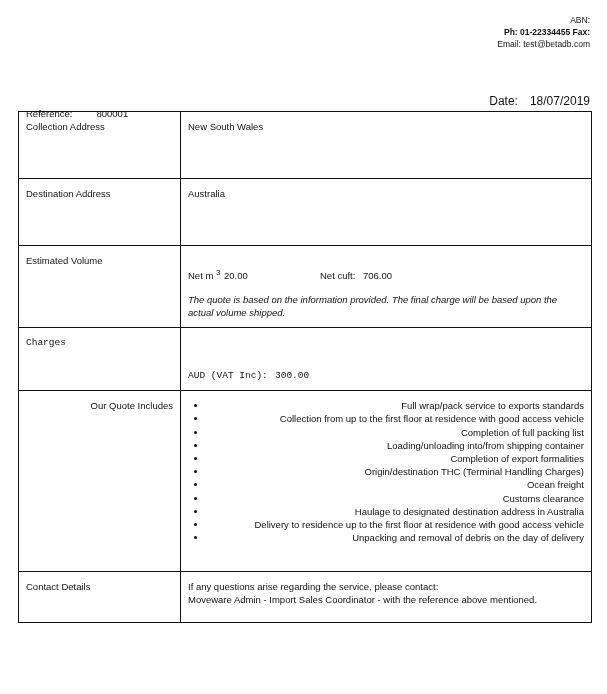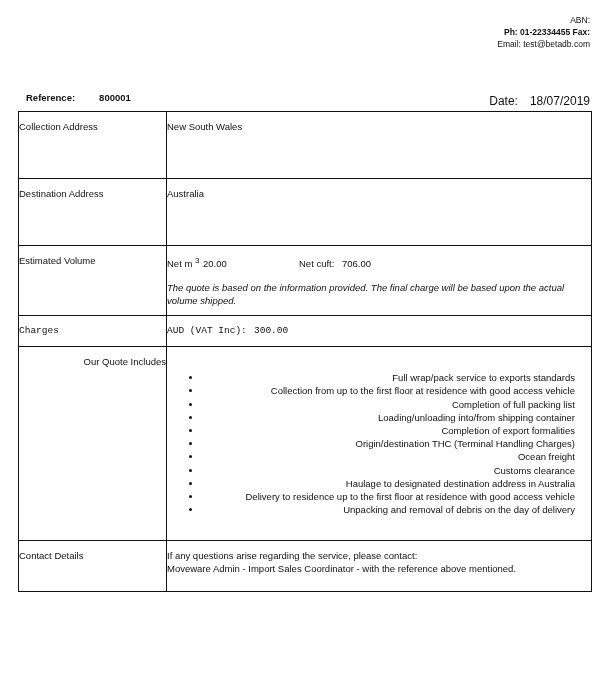--- a/index.html
+++ b/index.html
@@ -6,51 +6,51 @@
   body {
     width: 607px; height: 694px; position: relative; overflow: hidden;
     font-family: "Liberation Sans", sans-serif; color: #111; font-size: 9.5px;
   }
   .company {
     position: absolute; right: 17px; top: 14px; text-align: right; line-height: 12px; font-size: 8.5px;
   }
   .company .name { font-weight: bold; }
   .company .ph { font-weight: bold; }
   .ref {
-    position: absolute; left: 26px; top: 92px; font-weight: bold; font-size: 9.5px;
+    position: absolute; left: 26px; top: 108px; font-weight: normal; font-size: 9.5px;
   }
   .ref .val { margin-left: 24px; }
   .date {
     position: absolute; right: 17px; top: 94px; font-size: 12px;
   }
   .date .val { margin-left: 12px; }
   table.quote {
     position: absolute; left: 18px; top: 111px; width: 574px;
     border-collapse: collapse; table-layout: fixed;
   }
   table.quote td {
-    border: 1.3px solid #111; vertical-align: top; padding: 8px 0; font-size: 9.5px; line-height: 13px;
+    border: 1.3px solid #111; vertical-align: top; padding: 8px 7px; font-size: 9.5px; line-height: 13px;
   }
   td.lbl { width: 147px; }
   .r1 td { height: 50px; }
   .r2 td { height: 50px; }
   .r3 td { height: 50px; }
   .r4 td { height: 24px; }
   .r5 td { height: 14px; font-family: Liberation Mono, monospace; }
   .r6 td { height: 42px; }
   .r7 td { height: 164px; text-align: right; }
   .r8 td { height: 34px; }
   .vol span { display: inline-block; }
-  .vol .k1 { width: 36px; }
+  .vol .k1 { width: 36px; margin-top: 12px; }
   .vol .v1 { width: 96px; }
   .vol .k2 { width: 43px; }
   sup { font-size: 8px; }
   .note { font-style: italic; margin-top: 11px; }
-  .charge .k { display: inline-block; width: 87px; }
-  ul.incl { margin: 16px; padding-left: 19px; list-style: disc; }
+  .charge .k { display: inline-block; width: 87px; margin-top: 33px; }
+  ul.incl { margin: 0; padding-left: 19px; list-style: disc; }
   ul.incl li { line-height: 13.2px; padding-left: 1px; }
 </style>
 </head>
 <body>
 
 <div class="company">
   <div>ABN:</div>
   <div class="ph">Ph: 01-22334455  Fax:</div>
   <div>Email: test@betadb.com</div>
 </div>

